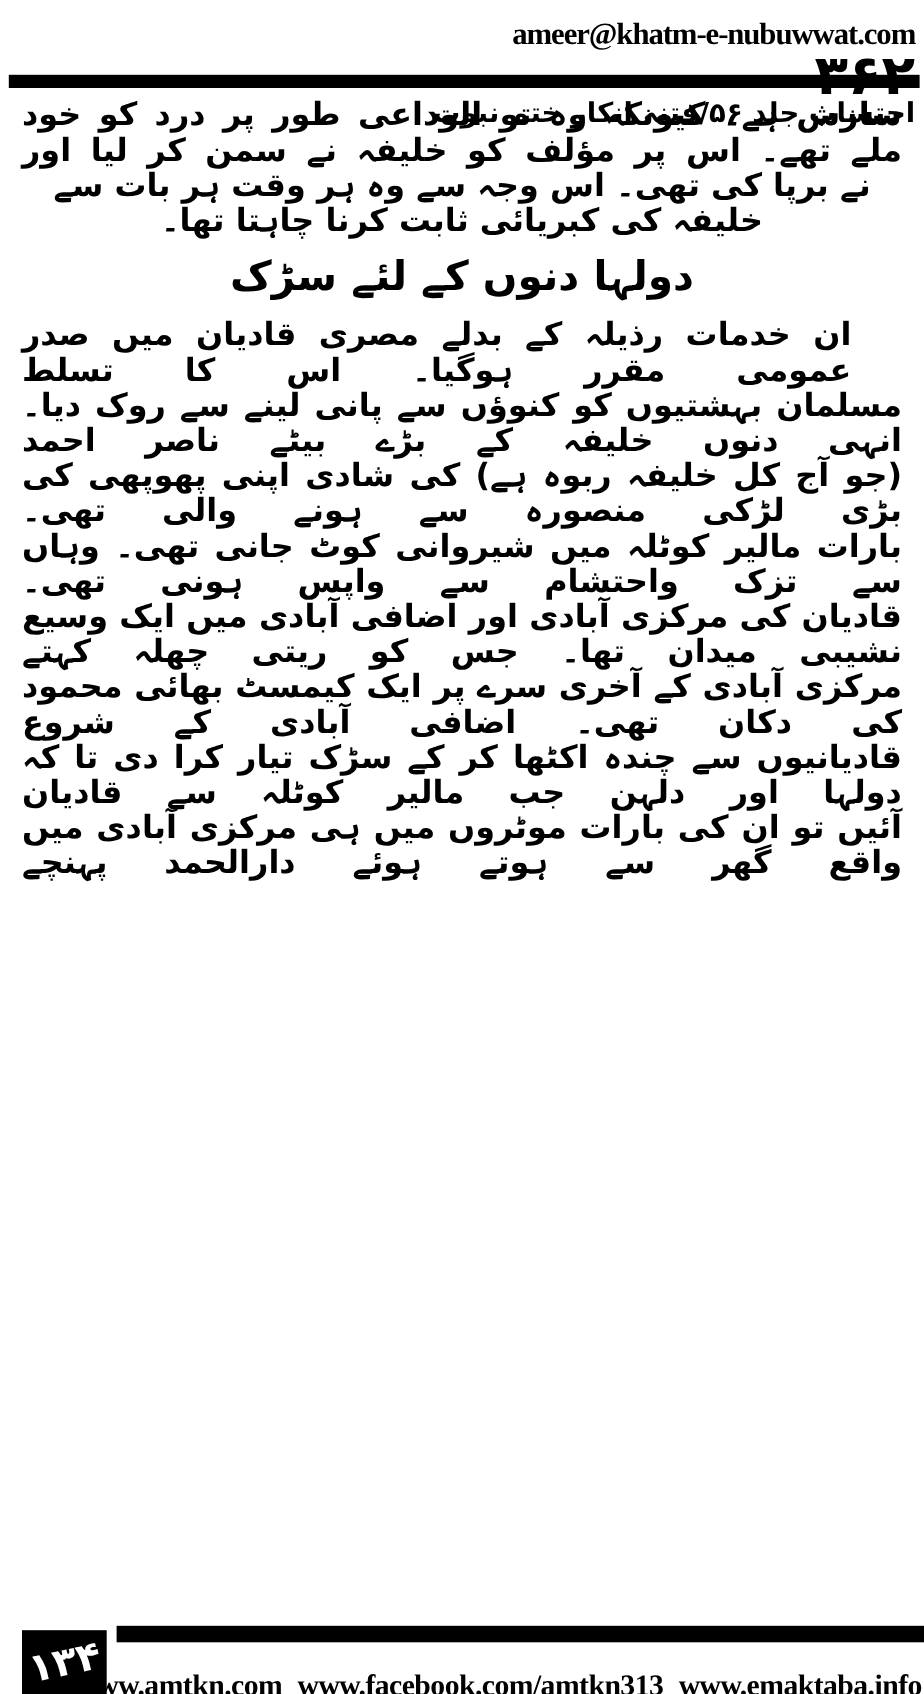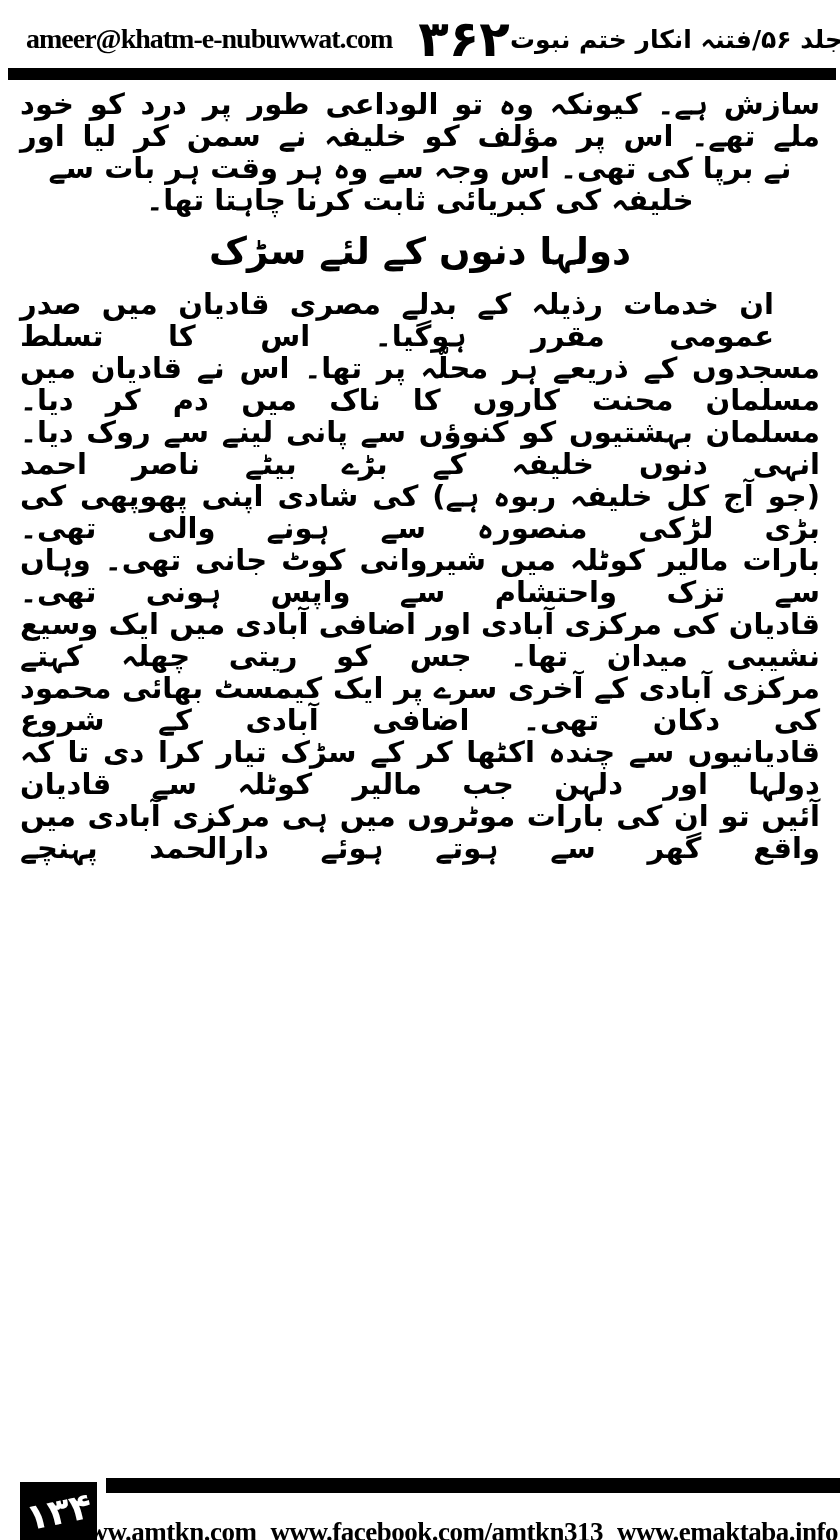--- a/index.html
+++ b/index.html
@@ -3,22 +3,22 @@
 <meta charset="utf-8">
 <style>
   html,body { margin:0; padding:0; background:#888; }
   .page {
     position:relative; width:840px; height:1540px; margin:0 auto;
     background:#ffffff; color:#000; overflow:hidden;
     font-family:"DejaVu Sans", sans-serif;
   }
   
   .header {
-    display:flex; align-items:center;
-    padding:16px 26px 0 26px; height:46px;
+    display:flex; align-items:flex-end;
+    padding:16px 8px 0 26px; height:46px;flex-direction:column;
   }
   .email {
     font-family:"Liberation Serif", serif; font-weight:bold;
     font-size:28px; letter-spacing:-1px; white-space:nowrap;
   }
   .pagenum-top {
     font-weight:bold; font-size:50px; margin-left:26px; line-height:40px;
     font-family:"DejaVu Sans", sans-serif;
   }
   .title {
@@ -76,21 +76,20 @@
 
   <div class="rule"></div>
 
   <div class="bodytext">
     <div class="tline">سازش ہے۔ کیونکہ وہ تو الوداعی طور پر درد کو خود ملے تھے۔ اس پر مؤلف کو خلیفہ نے سمن کر لیا اور</div>
     <div class="tline center">نے برپا کی تھی۔ اس وجہ سے وہ ہر وقت ہر بات سے خلیفہ کی کبریائی ثابت کرنا چاہتا تھا۔</div>
 
     <h2 class="heading">دولہا دنوں کے لئے سڑک</h2>
 
     <div class="tline indent">ان خدمات رذیلہ کے بدلے مصری قادیان میں صدر عمومی مقرر ہوگیا۔ اس کا تسلط</div>
-    <div class="tline">مسجدوں کے ذریعے ہر محلّہ پر تھا۔ اس نے قادیان میں مسلمان محنت کاروں کا ناک میں دم کر دیا۔</div>
     <div class="tline">مسلمان بہشتیوں کو کنوؤں سے پانی لینے سے روک دیا۔ انہی دنوں خلیفہ کے بڑے بیٹے ناصر احمد</div>
     <div class="tline">(جو آج کل خلیفہ ربوہ ہے) کی شادی اپنی پھوپھی کی بڑی لڑکی منصورہ سے ہونے والی تھی۔</div>
     <div class="tline">بارات مالیر کوٹلہ میں شیروانی کوٹ جانی تھی۔ وہاں سے تزک واحتشام سے واپس ہونی تھی۔</div>
     <div class="tline">قادیان کی مرکزی آبادی اور اضافی آبادی میں ایک وسیع نشیبی میدان تھا۔ جس کو ریتی چھلہ کہتے</div>
     <div class="tline">مرکزی آبادی کے آخری سرے پر ایک کیمسٹ بھائی محمود کی دکان تھی۔ اضافی آبادی کے شروع</div>
     <div class="tline">قادیانیوں سے چندہ اکٹھا کر کے سڑک تیار کرا دی تا کہ دولہا اور دلہن جب مالیر کوٹلہ سے قادیان</div>
     <div class="tline">آئیں تو ان کی بارات موٹروں میں ہی مرکزی آبادی میں واقع گھر سے ہوتے ہوئے دارالحمد پہنچے</div>
 
   </div>
 

